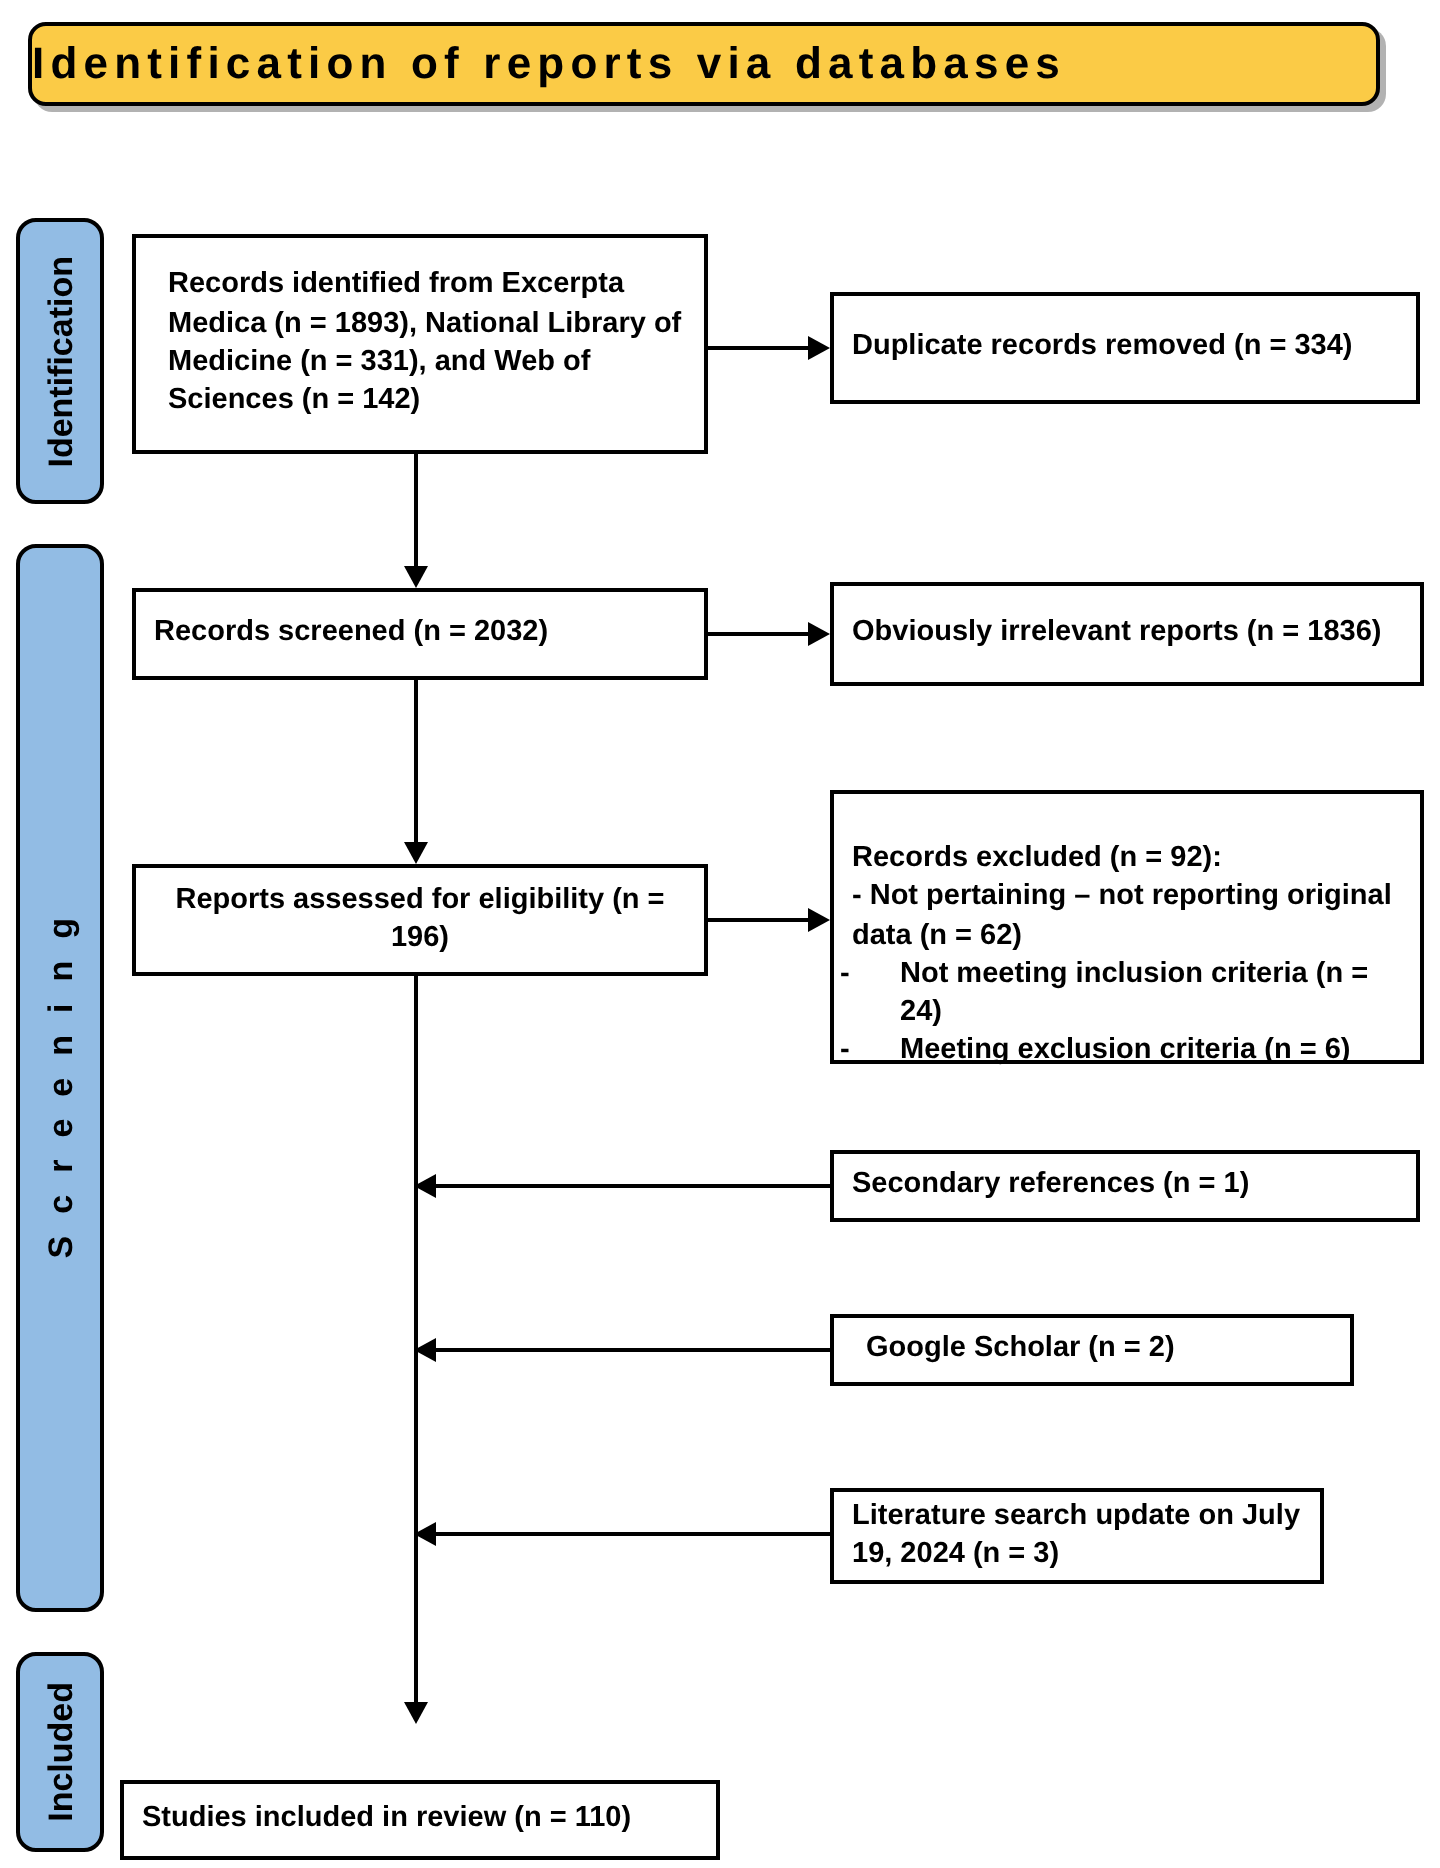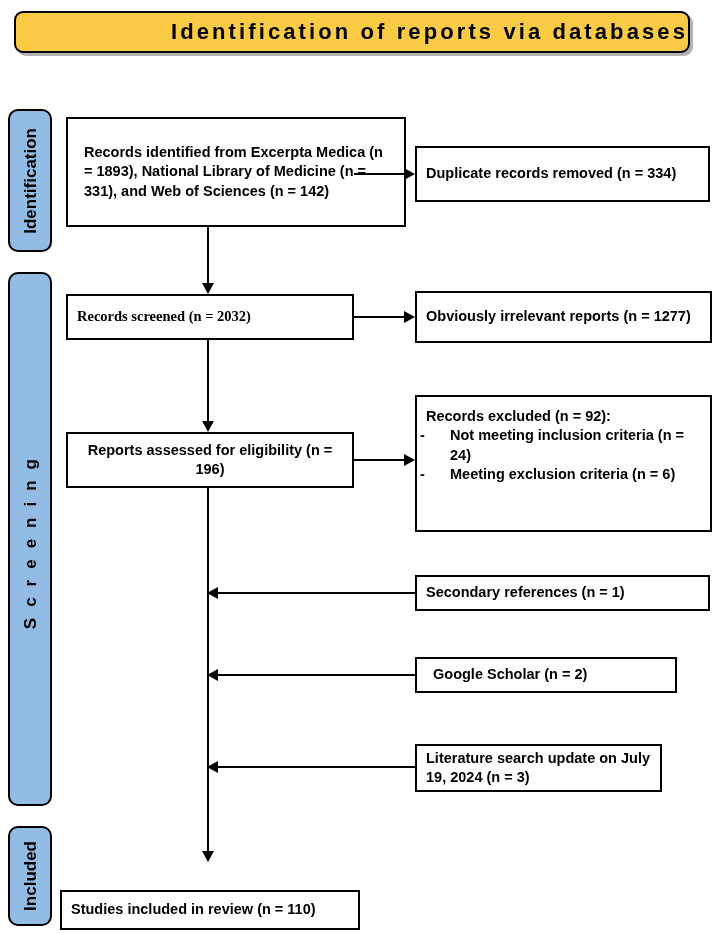--- a/index.html
+++ b/index.html
@@ -22,21 +22,21 @@
     top: 11px;
     width: 676px;
     height: 42px;
     background: #FBCB46;
     border: 2px solid #000000;
     border-radius: 9px;
     box-shadow: 3px 3px 0 rgba(0,0,0,0.30);
     box-sizing: border-box;
     display: flex;
     align-items: center;
-    justify-content: flex-end;
+    justify-content: flex-start;
   }
   .banner-text {
     font-size: 22px;
     font-weight: bold;
     letter-spacing: 3.1px;
     color: #000000;
     white-space: nowrap;
     line-height: 1;
   }
 
@@ -78,30 +78,30 @@
     padding: 4px 9px;
   }
   .box-text {
     font-size: 14.5px;
     font-weight: bold;
     color: #000000;
     line-height: 1.33;
   }
 
   
-  #box-identified      { left: 66px; top: 117px; width: 340px; height: 110px; padding-left: 16px; }
-  #box-screened        { left: 66px; top: 294px; width: 288px; height: 46px; font-family: Liberation Serif, serif;  }
+  #box-identified      { left: 66px; top: 117px; width: 288px; height: 110px; padding-left: 16px; }
+  #box-screened        { left: 66px; top: 294px; width: 288px; height: 46px;  }
   #box-eligibility     { left: 66px; top: 432px; width: 288px; height: 56px; text-align: center;  }
   #box-included-final  { left: 60px; top: 862px; width: 300px; height: 40px; margin-top: 28px;  }
 
   
   #box-duplicates      { left: 415px; top: 146px; width: 295px; height: 56px;  }
   #box-irrelevant      { left: 415px; top: 291px; width: 297px; height: 52px;  }
   #box-excluded        { left: 415px; top: 395px; width: 297px; height: 137px;
-                         align-items: flex-start; padding-top: 10px; }
+                         align-items: flex-start; padding-top: 23px; }
   #box-secondary       { left: 415px; top: 575px; width: 295px; height: 36px;  }
   #box-google          { left: 415px; top: 657px; width: 262px; height: 36px; padding-left: 16px;  }
   #box-literature      { left: 415px; top: 744px; width: 247px; height: 48px;  }
 
   
   .excl-line   { display: block; }
   .excl-bullet {
     display: block;
     padding-left: 24px;
     text-indent: -15px;
@@ -163,30 +163,31 @@
 
 <div class="box" id="box-duplicates">
   <span class="box-text">Duplicate records removed (n = 334)</span>
 </div>
 
 <div class="box" id="box-screened">
   <span class="box-text">Records screened (n = 2032)</span>
 </div>
 
 <div class="box" id="box-irrelevant">
-  <span class="box-text">Obviously irrelevant reports (n = 1277)</span>
+  <span class="box-text">Obviously irrelevant reports (n = 1836)</span>
 </div>
 
 <div class="box" id="box-eligibility">
   <span class="box-text">Reports assessed for eligibility (n = 196)</span>
 </div>
 
 <div class="box" id="box-excluded">
   <span class="box-text">
     <span class="excl-line">Records excluded (n = 92):</span>
+    <span class="excl-line">- Not pertaining – not reporting original data (n = 62)</span>
     <span class="excl-bullet"><span class="dash">-</span><span>Not meeting inclusion criteria (n = 24)</span></span>
     <span class="excl-bullet"><span class="dash">-</span><span>Meeting exclusion criteria (n = 6)</span></span>
   </span>
 </div>
 
 <div class="box" id="box-secondary">
   <span class="box-text">Secondary references (n = 1)</span>
 </div>
 
 <div class="box" id="box-google">

